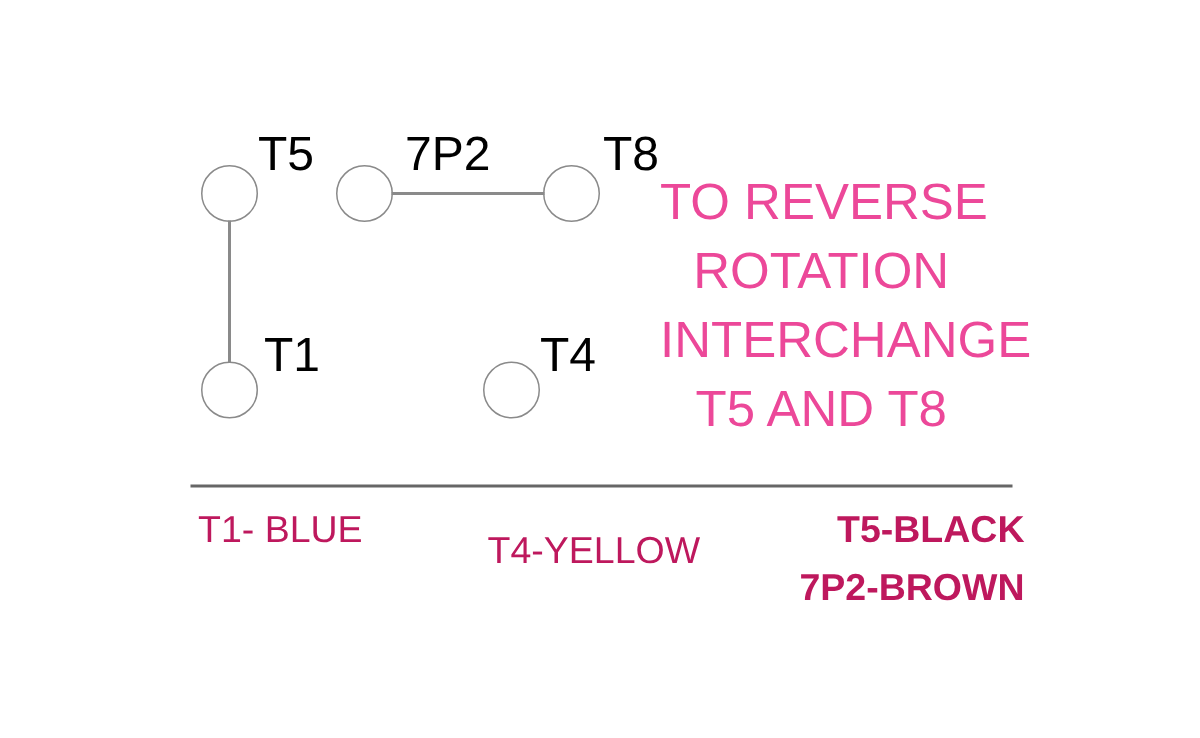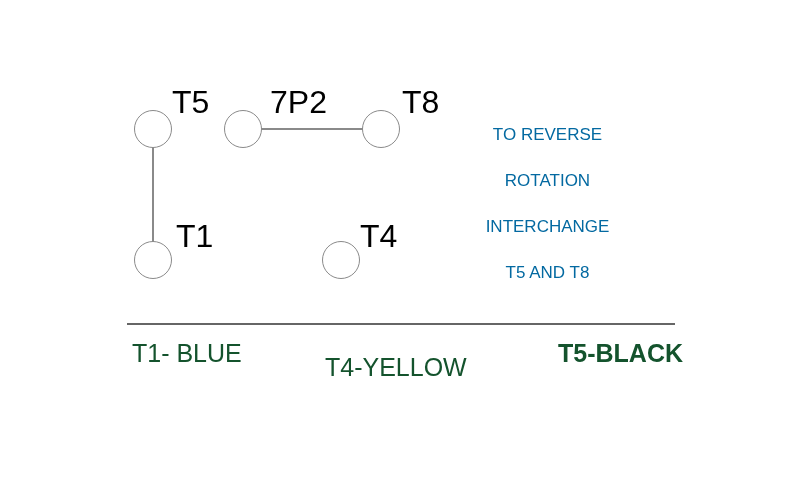--- a/index.html
+++ b/index.html
@@ -66,22 +66,22 @@
 
   
   #instruction-note {
     position: absolute;
     left: 440px;
     top: 112px;
     width: 215px;
     text-align: center;
   }
   .instruction-line {
-    font-size: 17px;
-    color: #0369a1;
+    font-size: 34px;
+    color: #ec4899;
     line-height: 46px;
     white-space: nowrap;
   }
 
   
   #divider {
     position: absolute;
     left: 127px;
     top: 323px;
     width: 548px;
@@ -96,21 +96,21 @@
     top: 338px;
     width: 556px;
   }
   .legend-row {
     position: relative;
     height: 39px;
   }
   .legend-cell {
     position: absolute;
     font-size: 25px;
-    color: #14532d;
+    color: #be185d;
     white-space: nowrap;
     line-height: 30px;
   }
   .legend-cell.col-left   { left: 5px; }
   .legend-cell.col-mid    { left: 198px; margin-top: 14px; }
   .legend-cell.col-right  { right: 0px; font-weight: bold; }
 </style>
 </head>
 <body>
 
@@ -141,16 +141,17 @@
   <div id="divider"></div>
 
   <div id="legend">
     <div class="legend-row">
       <span class="legend-cell col-left">T1- BLUE</span>
       <span class="legend-cell col-mid">T4-YELLOW</span>
       <span class="legend-cell col-right">T5-BLACK</span>
     </div>
     <div class="legend-row">
       <span class="legend-cell col-mid"></span>
+      <span class="legend-cell col-right">7P2-BROWN</span>
     </div>
   </div>
 
 </div>
 
 </body></html>

